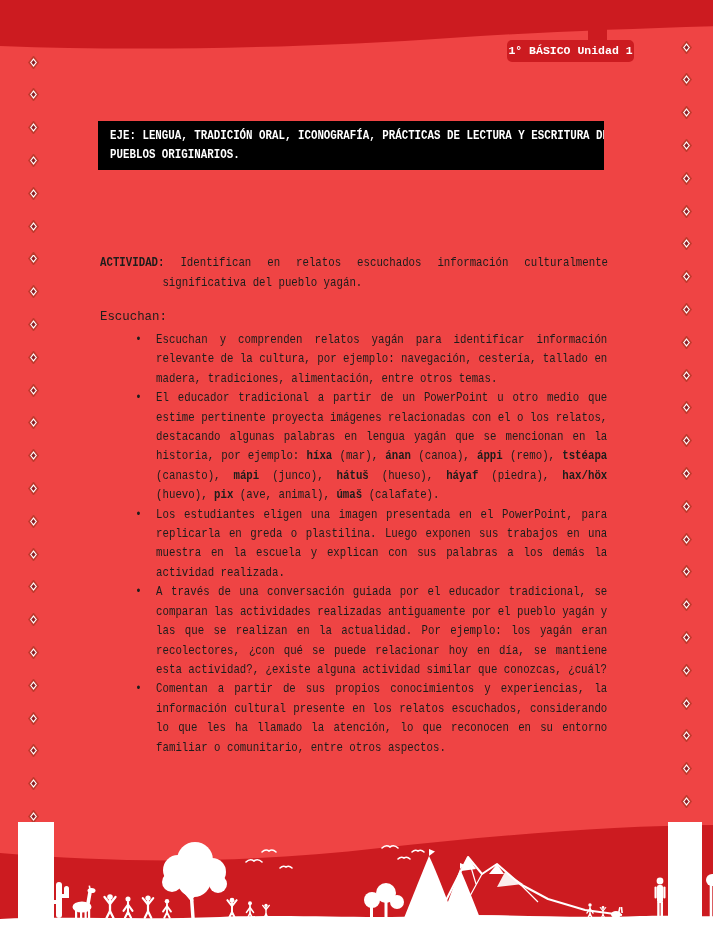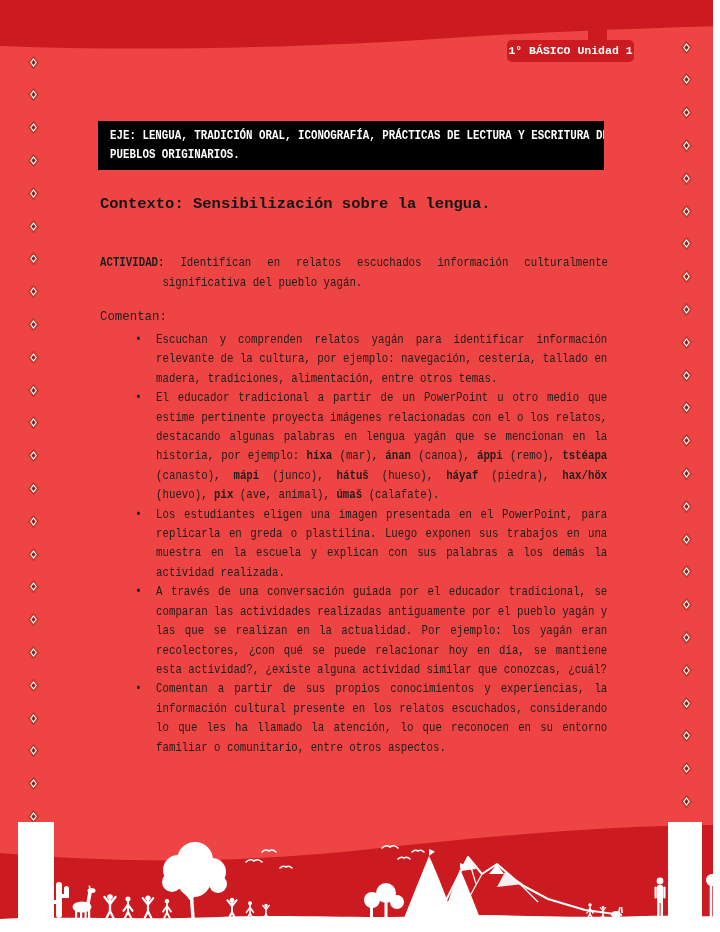--- a/index.html
+++ b/index.html
@@ -47,27 +47,26 @@
   <div class="unit-badge">1° BÁSICO Unidad 1</div>
 
 
   <div class="eje-banner">
     <div class="eje-in">
       <div>EJE: LENGUA, TRADICIÓN ORAL, ICONOGRAFÍA, PRÁCTICAS DE LECTURA Y ESCRITURA DE LOS</div>
       <div>PUEBLOS ORIGINARIOS.</div>
     </div>
   </div>
 
-  <div class="context-heading">Contexto: Sensibilización sobre la lengua.</div>
 
   <div class="activity">
     <p><b>ACTIVIDAD:</b><span> Identifican en relatos escuchados información culturalmente significativa del pueblo yagán.</span></p>
   </div>
 
-  <div class="examples-label">Comentan:</div>
+  <div class="examples-label">Escuchan:</div>
   <ul class="examples-list">
       <li><span class="blt">•</span><span><span>Escuchan y comprenden relatos yagán para identificar información relevante de la cultura, por ejemplo: navegación, cestería, tallado en madera, tradiciones, alimentación, entre otros temas.</span></span></li>
       <li><span class="blt">•</span><span><span>El educador tradicional a partir de un PowerPoint u otro medio que estime pertinente proyecta imágenes relacionadas con el o los relatos, destacando algunas palabras en lengua yagán que se mencionan en la historia, por ejemplo: </span><b>híxa</b><span> (mar), </span><b>ánan</b><span> (canoa), </span><b>áppi</b><span> (remo), </span><b>tstéapa</b><span> (canasto), </span><b>mápi</b><span> (junco), </span><b>hátuš</b><span> (hueso), </span><b>háyaf</b><span> (piedra), </span><b>hax/höx</b><span> (huevo), </span><b>pix</b><span> (ave, animal), </span><b>úmaš</b><span> (calafate).</span></span></li>
       <li><span class="blt">•</span><span><span>Los estudiantes eligen una imagen presentada en el PowerPoint, para replicarla en greda o plastilina. Luego exponen sus trabajos en una muestra en la escuela y explican con sus palabras a los demás la actividad realizada.</span></span></li>
       <li><span class="blt">•</span><span><span>A través de una conversación guiada por el educador tradicional, se comparan las actividades realizadas antiguamente por el pueblo yagán y las que se realizan en la actualidad. Por ejemplo: los yagán eran recolectores, ¿con qué se puede relacionar hoy en día, se mantiene esta actividad?, ¿existe alguna actividad similar que conozcas, ¿cuál?</span></span></li>
       <li><span class="blt">•</span><span><span>Comentan a partir de sus propios conocimientos y experiencias, la información cultural presente en los relatos escuchados, considerando lo que les ha llamado la atención, lo que reconocen en su entorno familiar o comunitario, entre otros aspectos.</span></span></li>
     </ul>
 
   <div id="leftcol">
       <div class="diamond" style="left: 27.5px; top: 55.5px;">

